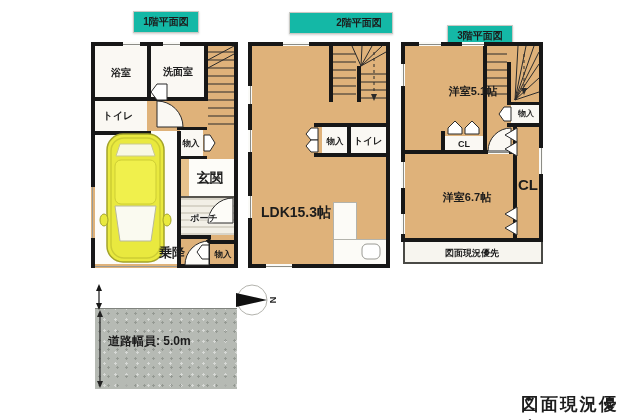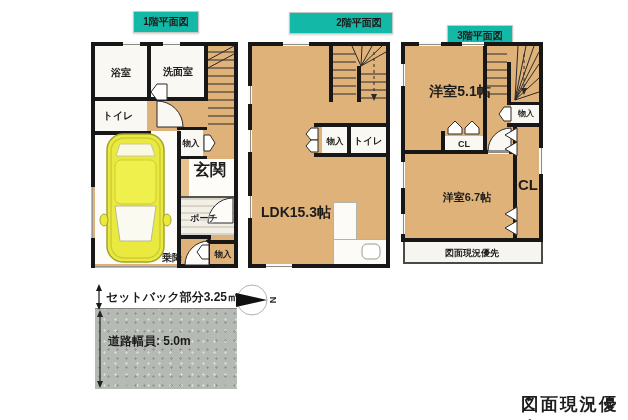--- a/index.html
+++ b/index.html
@@ -193,34 +193,33 @@
       <path d="M100,314V384"></path>
       <polygon points="100,310 97,317 103,317" fill="#222222" stroke="none"></polygon>
       <polygon points="100,388 97,381 103,381" fill="#222222" stroke="none"></polygon>
     </g>
   </svg>
 
   <div class="lb" style="left:121px;top:73px;font-size:10px;">浴室</div>
   <div class="lb" style="left:178px;top:72px;font-size:10px;">洗面室</div>
   <div class="lb" style="left:118px;top:116px;font-size:10px;">トイレ</div>
   <div class="lb" style="left:191px;top:143px;font-size:8.5px;">物入</div>
-  <div class="lb" style="left:210px;top:170px;font-size:16px;">玄関</div>
+  <div class="lb" style="left:210px;top:177px;font-size:13px;text-decoration:underline;">玄関</div>
   <div class="lb" style="left:204px;top:218px;font-size:9px;text-shadow:0 0 3px #fff,0 0 3px #fff;">ポーチ</div>
-  <div class="lb" style="left:172px;top:258px;font-size:10px;">乗降</div>
+  <div class="lb" style="left:172px;top:252px;font-size:13px;">乗降</div>
   <div class="lb" style="left:223px;top:254px;font-size:8.5px;">物入</div>
 
   <div class="lb" style="left:296px;top:212px;font-size:14px;">LDK15.3帖</div>
   <div class="lb" style="left:335px;top:141px;font-size:8.5px;">物入</div>
   <div class="lb" style="left:368px;top:141px;font-size:9.5px;">トイレ</div>
 
-  <div class="lb" style="left:460px;top:91px;font-size:14px;">洋室5.1帖</div>
+  <div class="lb" style="left:473px;top:91px;font-size:11px;">洋室5.1帖</div>
   <div class="lb" style="left:526px;top:114px;font-size:8px;">物入</div>
   <div class="lb" style="left:464px;top:144px;font-size:9px;">CL</div>
   <div class="lb" style="left:467px;top:197px;font-size:11px;">洋室6.7帖</div>
   <div class="lb" style="left:528px;top:184px;font-size:15px;font-weight:600;">CL</div>
   <div class="lb" style="left:472px;top:253px;font-size:9px;">図面現況優先</div>
 
-  <div class="a" style="left:106px;top:289px;font-size:12px;font-weight:700;white-space:nowrap;">セットバック部分3.25㎡</div>
   <div class="a" style="left:108px;top:333px;font-size:12px;font-weight:700;white-space:nowrap;">道路幅員: 5.0m</div>
   <div class="north-n" style="left:273px;top:300px;">N</div>
 
   <div class="wm" style="left:521px;top:392px;">図面現況優先</div>
 </div>
 
 </body></html>

